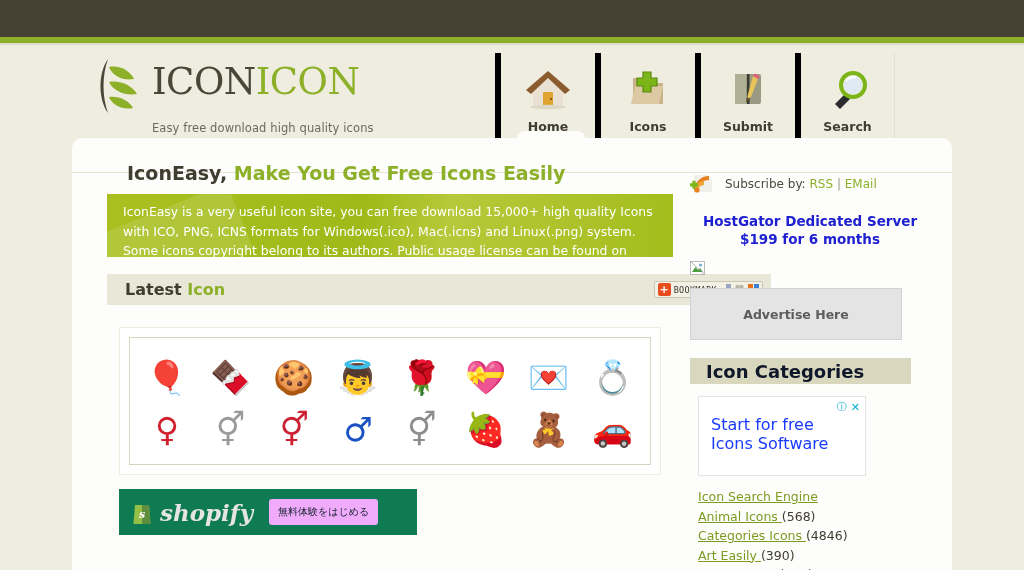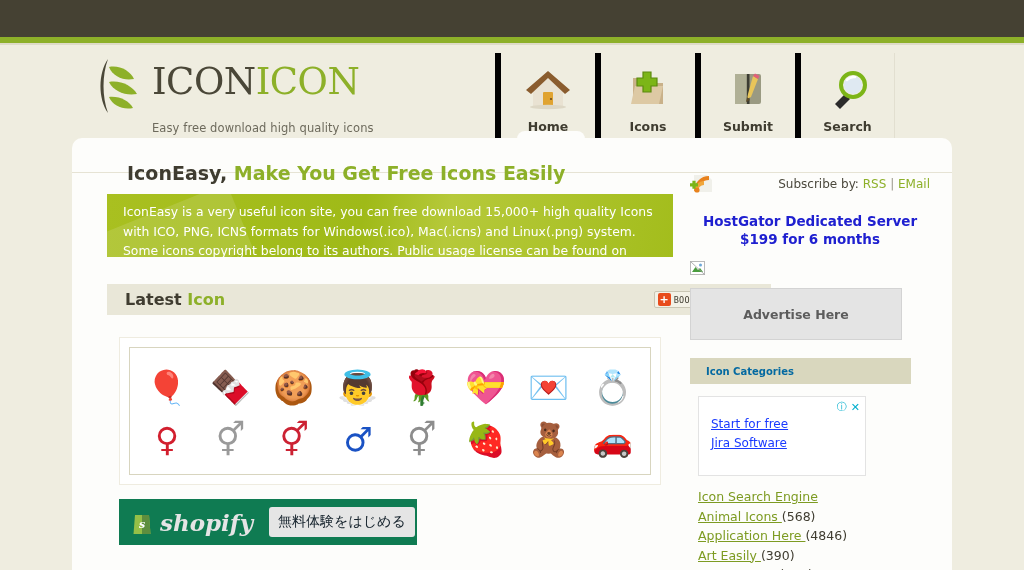--- a/index.html
+++ b/index.html
@@ -47,21 +47,21 @@
   .intro-head .g { color:#8db029; }
   .intro-box {
     position:relative; width:566px; height:63px; overflow:hidden;
     background:linear-gradient(100deg,#a9c020 0%,#9fba18 45%,#b6c93a 60%,#a3bd1c 100%);
     color:#ffffff; font-size:12.4px; line-height:19.5px; padding:8px 16px;
   }
   .intro-box .sheen { position:absolute; left:-60px; top:24px; width:200px; height:70px;
     background:rgba(255,255,255,0.12); transform:rotate(-22deg); }
   .intro-box p { position:relative; margin:0; }
 
-  .sec-bar { margin-top:27px; width:664px; height:31px; background:#e9e7d8;
+  .sec-bar { margin-top:17px; width:664px; height:31px; background:#e9e7d8;
              display:flex; align-items:center; justify-content:space-between; padding:0 8px 0 18px; }
   .sec-title { font-size:16px; font-weight:bold; }
   .sec-title .b { color:#3f3c30; }
   .sec-title .g { color:#8db029; }
 
   .bm { display:flex; align-items:center; height:17px; background:#f3f1e6;
         border:1px solid #c9c6b4; border-radius:2px; padding:0 3px; gap:3px; }
   .bm-plus { width:13px; height:13px; background:#e84c1c; border-radius:2px; color:#fff;
              font-size:11px; font-weight:bold; line-height:13px; text-align:center; }
   .bm-label { font-size:8.5px; letter-spacing:0.3px; color:#3f3c30; font-family:"DejaVu Sans Mono", monospace; }
@@ -71,48 +71,48 @@
               background:#ffffff; border:1px solid #efece0; padding:9px; }
   .grid-inner { width:100%; height:100%; border:1px solid #d8d5bf; padding:13px 14px; }
   .grid-row { display:flex; justify-content:space-between; height:52px; align-items:center; }
   .gi { width:46px; height:46px; display:flex; align-items:center; justify-content:center; font-size:33px; line-height:1; }
 
   .shopbanner { margin-top:14px; margin-left:12px; width:298px; height:46px; background:#0f7b52;
                 display:flex; align-items:center; padding:0 12px; overflow:hidden; }
   .shop-logo { display:flex; align-items:center; gap:7px; }
   .shop-bag { width:22px; height:25px; }
   .shop-name { font-family:"DejaVu Serif", serif; font-style:italic; font-weight:bold; font-size:23px; color:#e5e5e5; }
-  .shop-cta { margin-left:16px; background:#e5e5e5; color:#14212b; font-size:14px;
+  .shop-cta { margin-left:16px; background:#f0abfc; color:#14212b; font-size:10px;
               padding:6px 9px; border-radius:3px; white-space:nowrap; }
 
   
   .right { position:absolute; left:618px; top:32px; width:240px; }
-  .subrow { display:flex; align-items:center; gap:9px; height:28px;justify-content:space-between; }
+  .subrow { display:flex; align-items:center; gap:9px; height:28px; }
   .sub-ico { width:26px; height:24px; position:relative; flex:none; }
   .sub-txt { font-size:12px; color:#4b483c; }
   .sub-txt a { color:#8db029; text-decoration:none; }
   .sub-sep { color:#9a978a; }
 
   .hg { text-align:center; margin-top:14px; color:#1f20d0; font-weight:bold; font-size:13.5px; line-height:18px; }
   .brokenimg { width:15px; height:14px; margin-top:13px; }
 
   .adv { margin-top:9px; width:212px; height:52px; background:#e4e4e4; border:1px solid #d3d3d3;
          display:flex; align-items:center; justify-content:center; }
   .adv-txt { font-size:12.5px; font-weight:bold; color:#5c5c5c; }
 
   .cat-bar { margin-top:18px; width:221px; height:26px; background:#d9d7be;
              display:flex; align-items:center; padding-left:16px; }
-  .cat-bar-txt { font-size:10px; font-weight:bold; color:#0369a1; }
+  .cat-bar-txt { font-size:18px; font-weight:bold; color:#0f172a; }
 
   .adsense { margin-top:12px; margin-left:8px; width:168px; height:80px; background:#fff;
              border:1px solid #e3e3e3; position:relative; padding:18px 0 0 12px; }
   .ads-ctrls { position:absolute; right:5px; top:3px; display:flex; gap:4px; align-items:center; color:#00aecd; }
   .ads-i { font-size:10px; }
   .ads-x { font-size:11px; font-weight:bold; }
-  .ads-line { color:#1a3aff; font-size:12px; line-height:19px;text-decoration:underline; }
+  .ads-line { color:#1a3aff; font-size:16px; line-height:19px; }
 
   .catlist { margin-top:11px; margin-left:8px; }
   .catrow { font-size:12.5px; line-height:19.6px; white-space:nowrap; }
   .catrow a { color:#7d9b22; text-decoration:underline; }
   .catcount { color:#3f3c30; }
 </style>
 </head>
 <body>
 
 <div class="topbar"></div>
@@ -314,25 +314,25 @@
     <div class="cat-bar">
       <div class="cat-bar-txt">Icon Categories</div>
     </div>
 
     <div class="adsense">
       <div class="ads-ctrls">
         <span class="ads-i">ⓘ</span>
         <span class="ads-x">✕</span>
       </div>
       <div class="ads-line">Start for free</div>
-      <div class="ads-line">Jira Software</div>
+      <div class="ads-line">Icons Software</div>
     </div>
 
     <div class="catlist">
       <div class="catrow"><a href="#">Icon Search Engine</a><span class="catcount"></span></div>
       <div class="catrow"><a href="#">Animal Icons </a><span class="catcount">(568)</span></div>
-      <div class="catrow"><a href="#">Application Here </a><span class="catcount">(4846)</span></div>
+      <div class="catrow"><a href="#">Categories Icons </a><span class="catcount">(4846)</span></div>
       <div class="catrow"><a href="#">Art Easily </a><span class="catcount">(390)</span></div>
       <div class="catrow"><a href="#">Avatar Icons </a><span class="catcount">(811)</span></div>
     </div>
 
   </div>
 </div>
 
 </body></html>

